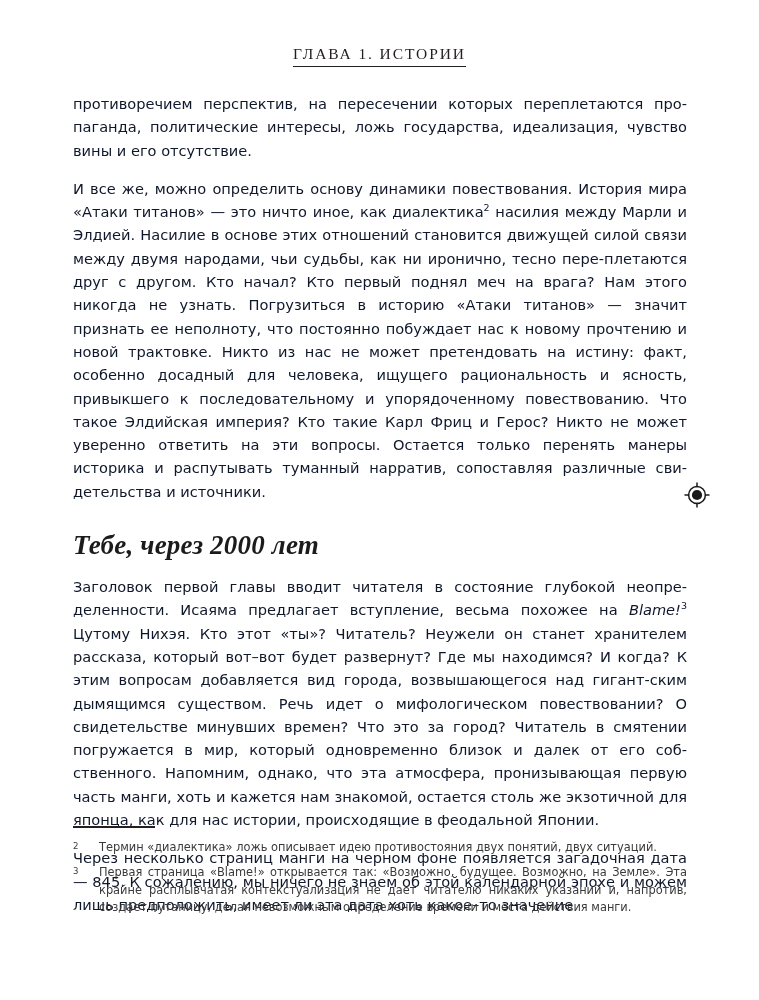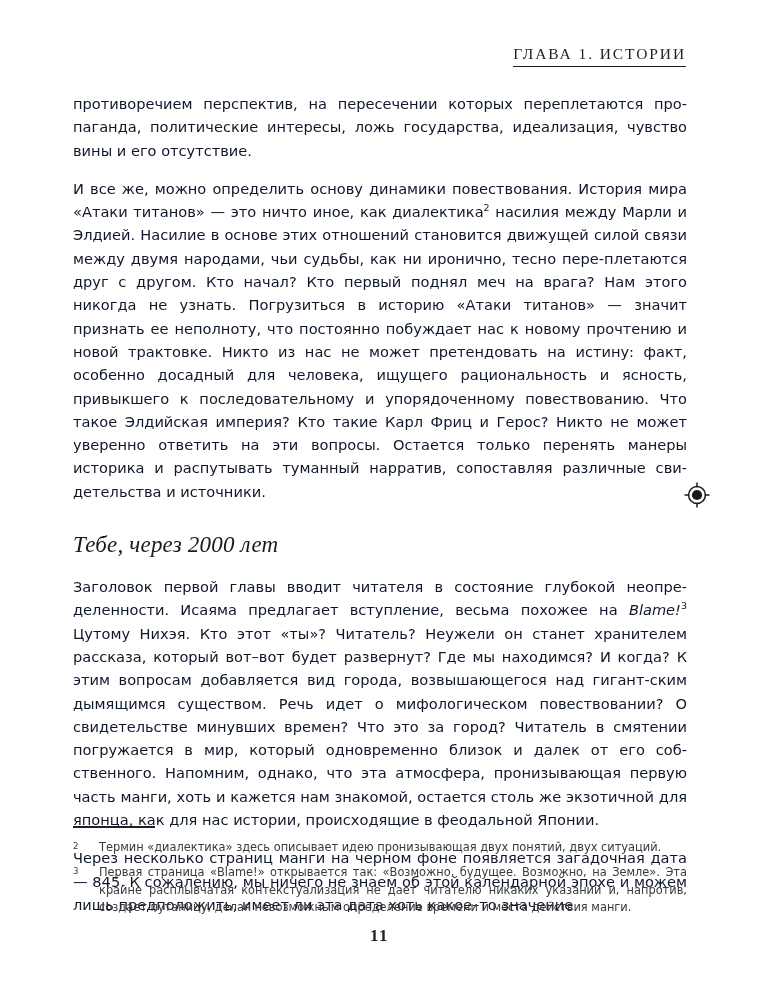--- a/index.html
+++ b/index.html
@@ -23,21 +23,21 @@
     height: 1000px;
     background: #ffffff;
   }
 
   
   .running-header {
     position: absolute;
     left: 73px;
     top: 44px;
     width: 613px;
-    text-align: right;
+    text-align: center;
   }
   .running-header .rh-text {
     display: inline-block;
     font-family: "Liberation Serif", "DejaVu Serif", serif;
     font-size: 15.5px;
     letter-spacing: 1.9px;
     color: #231f20;
     padding-bottom: 3px;
     border-bottom: 1.6px solid #231f20;
     white-space: nowrap;
@@ -71,22 +71,22 @@
   em.title-it {
     font-style: italic;
     margin-top: 40px;
   }
 
   
   h2.section-heading {
     margin: 26px 0 14px 0;
     font-family: "Liberation Serif", "DejaVu Serif", serif;
     font-style: italic;
-    font-weight: 400;
-    font-size: 23px;
+    font-weight: 700;
+    font-size: 27px;
     line-height: 32px;
     color: #1b1b1b;
     letter-spacing: 0.2px;
   }
 
   
   .reg-mark {
     position: absolute;
     left: 684px;
     top: 482px;
@@ -173,24 +173,23 @@
       <line x1="13" y1="0.5" x2="13" y2="5.2" stroke="#1a1a1a" stroke-width="1.5"></line>
       <line x1="13" y1="20.8" x2="13" y2="25.5" stroke="#1a1a1a" stroke-width="1.5"></line>
     </svg>
   </div>
 
   <div class="footnotes">
     <div class="fn-rule"></div>
 
     <div class="footnote">
       <span class="fn-num">2</span>
-      <span>Термин «диалектика» здесь описывает идею пронизывающая двух понятий, двух ситуаций.</span>
+      <span>Термин «диалектика» ложь описывает идею противостояния двух понятий, двух ситуаций.</span>
     </div>
 
     <div class="footnote">
       <span class="fn-num">3</span>
       <span>Первая страница «Blame!» открывается так: «Возможно, будущее. Возможно, на Земле». Эта крайне расплывчатая контекстуализация не дает читателю никаких указаний и, напротив, создает путаницу, делая невозможным определение времени и места действия манги.</span>
     </div>
   </div>
 
-  <div class="folio">11</div>
 
 </div>
 
 </body></html>

